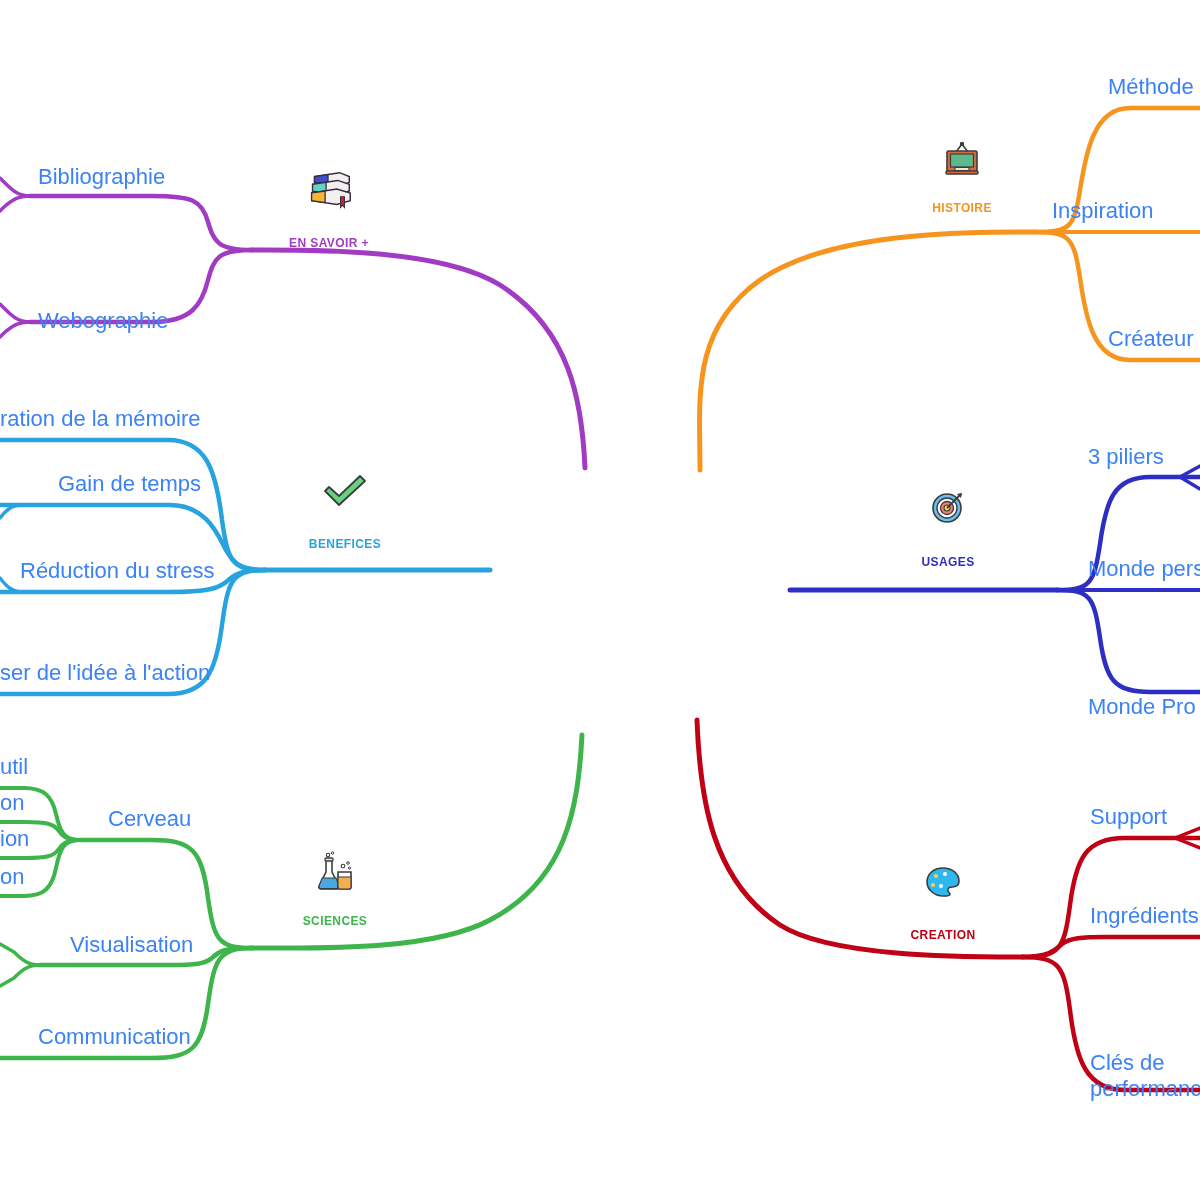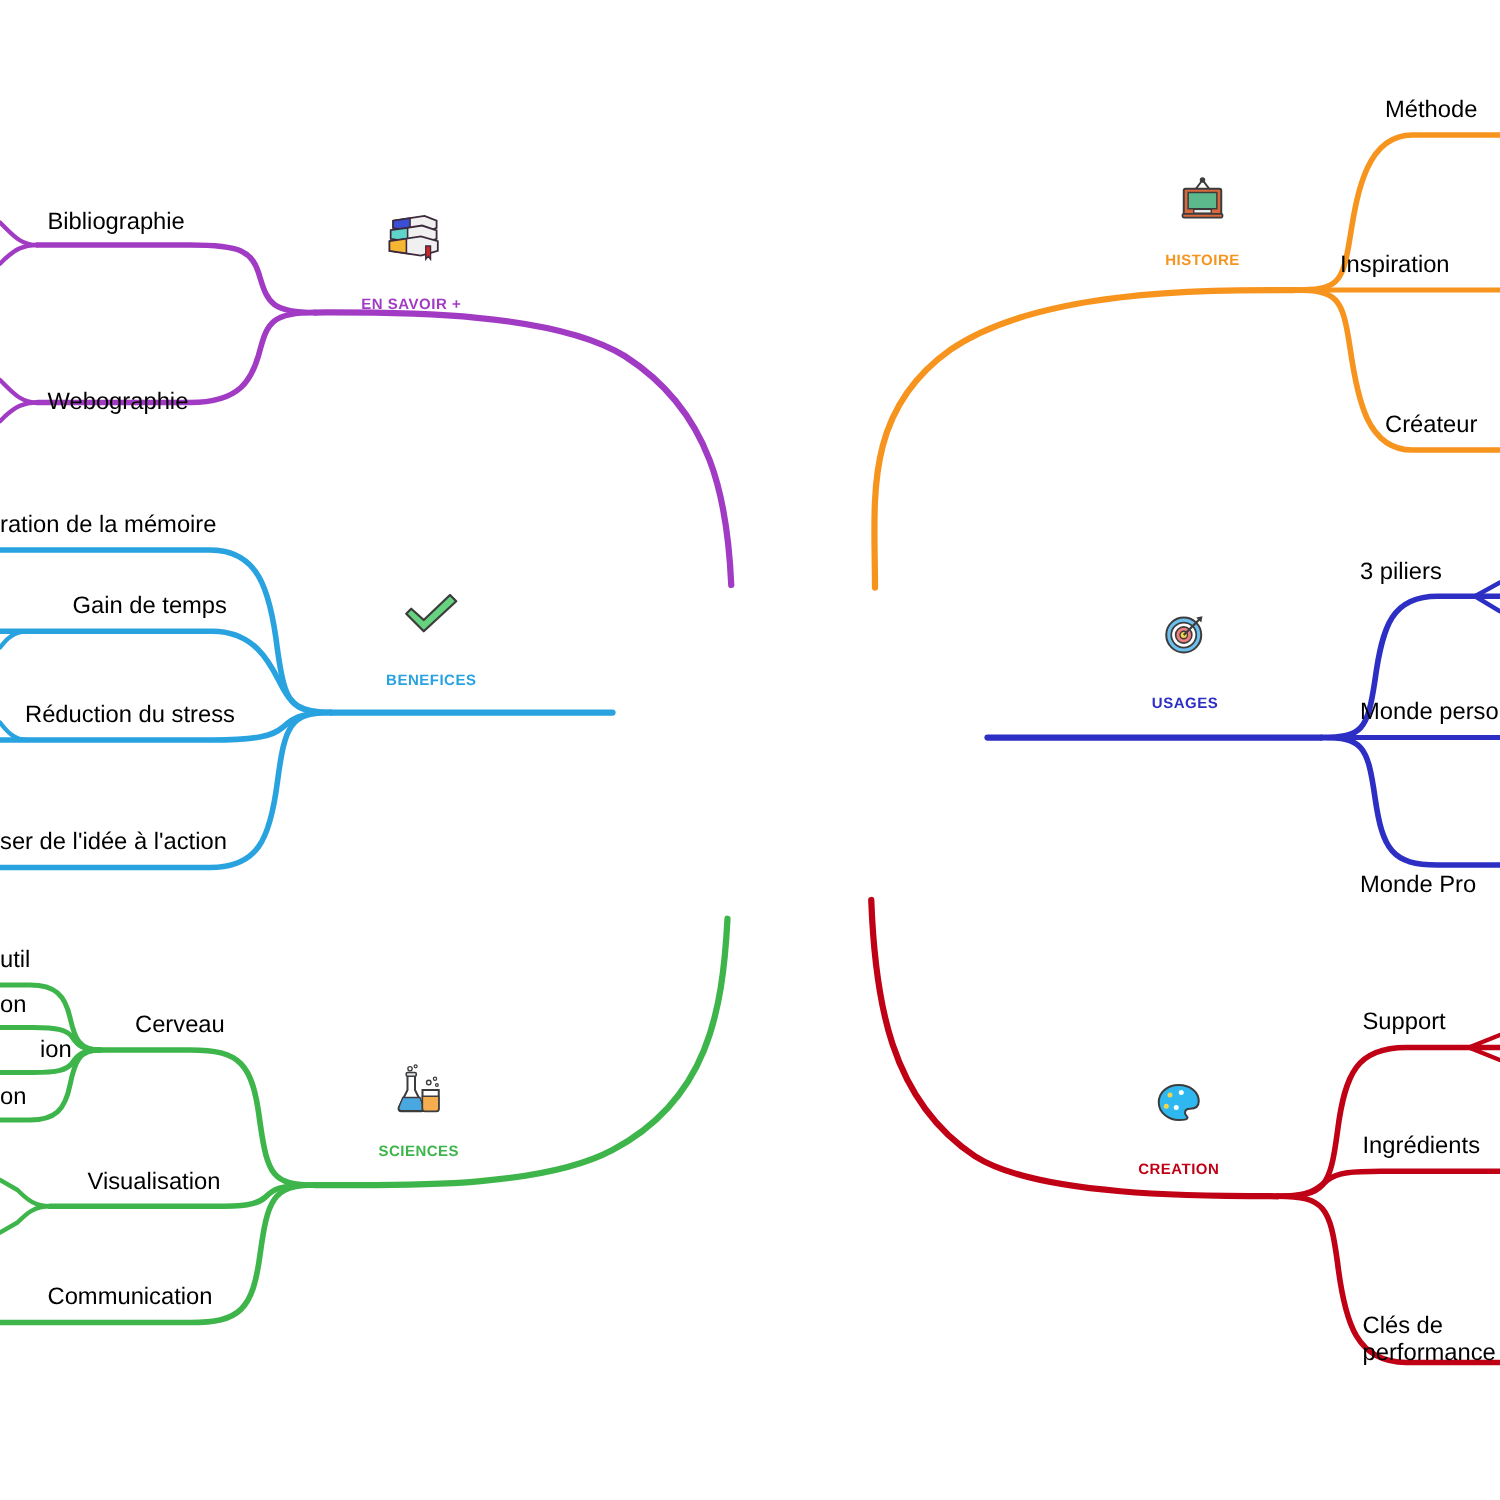--- a/index.html
+++ b/index.html
@@ -60,22 +60,22 @@
     position: absolute;
     transform: translate(-50%, -50%);
     width: 56px; height: 56px;
     display: flex; align-items: center; justify-content: center;
   }
   .main-icon svg { display: block; }
 
   
   .sub-label {
     position: absolute;
-    font-size: 19px;
-    color: #000000;
+    font-size: 22px;
+    color: #3b82f6;
     white-space: nowrap;
     line-height: 1.18;
   }
   .sub-label.two-line { white-space: pre-line; }
   .sub-label.anchor-left  { transform: translate(0, -100%); }
 </style>
 </head>
 <body>
 
 <div id="map-root">
@@ -156,21 +156,21 @@
       <path d="M22 6 L16 14 L28 14 Z" fill="none" stroke="#3c3c3c" stroke-width="1.6"></path>
       <circle cx="22" cy="6" r="2.2" fill="#3c3c3c"></circle>
       <rect x="7" y="13" width="30" height="21" rx="1.5" fill="#d9693d" stroke="#3c3c3c" stroke-width="1.6"></rect>
       <rect x="10.5" y="16" width="23" height="13" fill="#5cb98b" stroke="#3c3c3c" stroke-width="1.2"></rect>
       <rect x="15" y="29.5" width="14" height="3" fill="#f2f2f2" stroke="#3c3c3c" stroke-width="1.1"></rect>
       <rect x="6" y="33" width="32" height="3" rx="1" fill="#d9693d" stroke="#3c3c3c" stroke-width="1.4"></rect>
     </svg>
   </div>
   <div class="main-label" style="left:962px; top:208px; color:#F7941E;">HISTOIRE</div>
   <div class="sub-label anchor-left" style="left:1108px; top:100px;">Méthode</div>
-  <div class="sub-label anchor-left" style="left:1052px; top:224px;margin-left:20px;">Inspiration</div>
+  <div class="sub-label anchor-left" style="left:1052px; top:224px;">Inspiration</div>
   <div class="sub-label anchor-left" style="left:1108px; top:352px;text-align:center;">Créateur</div>
 
   <div class="main-icon" style="left:948px; top:507px;">
     <svg width="44" height="44" viewBox="0 0 44 44">
       <circle cx="21" cy="23" r="14" fill="#6cc0ef" stroke="#3c3c3c" stroke-width="1.6"></circle>
       <circle cx="21" cy="23" r="10" fill="#ffffff" stroke="#3c3c3c" stroke-width="1.4"></circle>
       <circle cx="21" cy="23" r="6.5" fill="#ef7f7f" stroke="#3c3c3c" stroke-width="1.3"></circle>
       <circle cx="21" cy="23" r="3" fill="#f4d34f" stroke="#3c3c3c" stroke-width="1.1"></circle>
       <path d="M21 23 L35 9" stroke="#3c3c3c" stroke-width="1.8"></path>
       <path d="M31 9 L36 8 L35 13 Z" fill="#3c3c3c"></path>
@@ -210,21 +210,21 @@
       <circle cx="36" cy="13" r="1.3" fill="none" stroke="#3c3c3c" stroke-width="1"></circle>
       <circle cx="37.5" cy="18" r="1.1" fill="none" stroke="#3c3c3c" stroke-width="1"></circle>
     </svg>
   </div>
   <div class="main-label" style="left:335px; top:921px; color:#3DB54A;">SCIENCES</div>
   <div class="sub-label anchor-left" style="left:108px; top:832px;">Cerveau</div>
   <div class="sub-label anchor-left" style="left:70px; top:958px;">Visualisation</div>
   <div class="sub-label anchor-left" style="left:38px; top:1050px;">Communication</div>
   <div class="sub-label anchor-left" style="left:0px; top:780px;">util</div>
   <div class="sub-label anchor-left" style="left:0px; top:816px;">on</div>
-  <div class="sub-label anchor-left" style="left:0px; top:852px;margin-left:32px;">ion</div>
+  <div class="sub-label anchor-left" style="left:0px; top:852px;">ion</div>
   <div class="sub-label anchor-left" style="left:0px; top:890px;">on</div>
 
   <div class="main-icon" style="left:345px; top:493px;">
     <svg width="48" height="44" viewBox="0 0 48 44">
       <path d="M4 20 L8 16 L18 25 L39 5 L44 10 L18 34 Z" fill="#66d17f" stroke="#3c3c3c" stroke-width="1.8" stroke-linejoin="round"></path>
     </svg>
   </div>
   <div class="main-label" style="left:345px; top:544px; color:#29A3E0;">BENEFICES</div>
   <div class="sub-label anchor-left" style="left:0px; top:432px;">ration de la mémoire</div>
   <div class="sub-label anchor-left" style="left:58px; top:497px;">Gain de temps</div>

